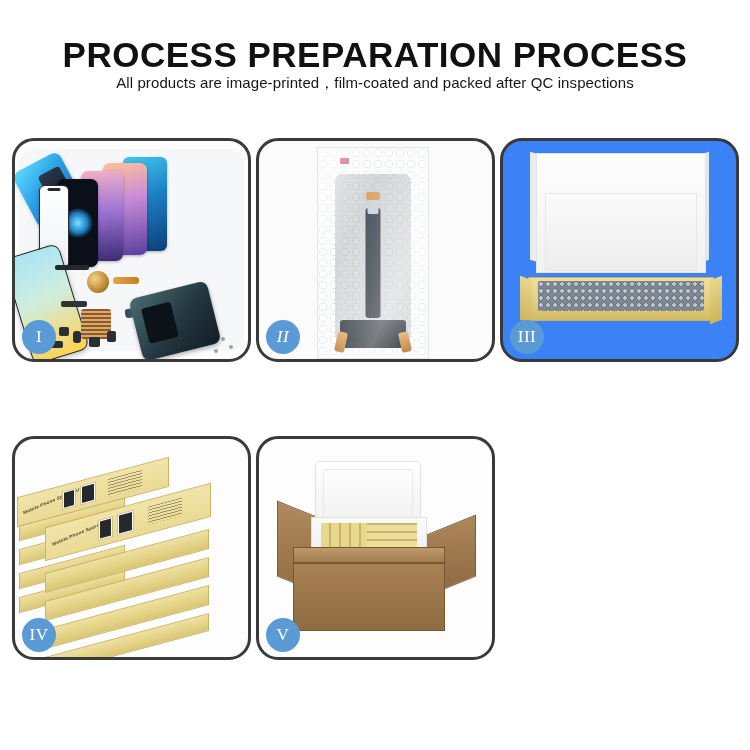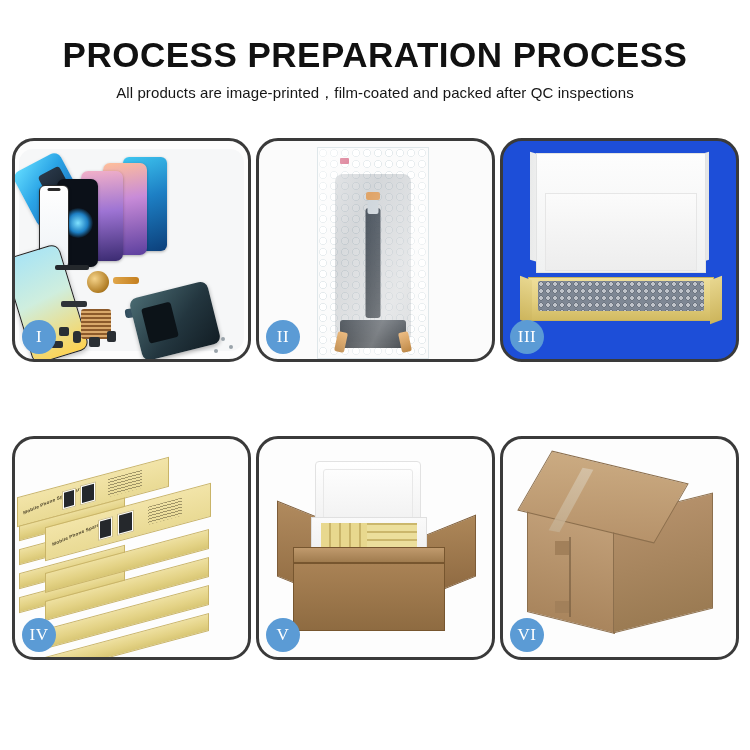--- a/index.html
+++ b/index.html
@@ -12,21 +12,21 @@
   .page { position:relative; width:750px; height:750px; background:#fff; }
 
   
   .header { position:absolute; top:0; left:0; width:750px; text-align:center; }
   .title {
     font-size:35px; font-weight:700; letter-spacing:0.5px;
     color:#111; margin-top:37px; line-height:1.05;
     font-family:"Liberation Sans", sans-serif;
   }
   .subtitle {
-    font-size:15px; color:#161616; margin-top:10px; letter-spacing:0.1px;
+    font-size:15px; color:#161616; letter-spacing:0.1px;
     font-family:"Liberation Sans", sans-serif;
   }
 
   
   .grid {
     position:absolute; top:138px; left:12px;
     width:726px; height:546px;
     display:grid;
     grid-template-columns:239px 239px 239px;
     grid-template-rows:224px 224px;
@@ -95,21 +95,21 @@
   .flex1 { position:absolute; left:98px; top:136px; width:26px; height:7px; border-radius:3px;
          background:linear-gradient(90deg,#e0a64a,#c47f1f); }
   .flex2 { position:absolute; left:110px; top:166px; width:34px; height:9px; border-radius:3px;
          background:linear-gradient(90deg,#2e4a5a,#8ab0c0); transform:rotate(-8deg); }
   .bar1 { position:absolute; left:40px; top:124px; width:34px; height:5px; border-radius:2px; background:#24282c; }
   .bar2 { position:absolute; left:46px; top:160px; width:26px; height:6px; border-radius:2px; background:#2d3338; }
   .dotp { position:absolute; border-radius:2px; background:#2a2f34; }
   .scr { position:absolute; width:4px; height:4px; border-radius:50%; background:#9aa3aa; }
 
   
-  .p2 { background:#fbfbfb; }
+  .p2 { background:#fbfbfb;font-style:italic; }
   .bubblebag {
     position:absolute; left:58px; top:6px; width:112px; height:212px;
     background:linear-gradient(100deg,#f2f6f8 0%,#e3ecf0 45%,#eef4f6 100%);
     border:1px solid #dfe7ea;
     background-image:
       radial-gradient(circle at 5px 5px, rgba(255,255,255,.95) 3.1px, rgba(190,205,212,.45) 3.6px, transparent 4.2px);
     background-size:11px 11px;
   }
   .bb-inner {
     position:absolute; left:50%; top:26px; transform:translateX(-50%);
@@ -126,21 +126,21 @@
     width:66px; height:28px; background:linear-gradient(180deg,#2c343d,#10161c); border-radius:3px; opacity:.92; }
   .bb-gold-l { position:absolute; left:18px; bottom:6px; width:10px; height:20px;
     background:linear-gradient(180deg,#e6a85e,#b4762a); border-radius:2px; transform:rotate(12deg); }
   .bb-gold-r { position:absolute; right:18px; bottom:6px; width:10px; height:20px;
     background:linear-gradient(180deg,#e6a85e,#b4762a); border-radius:2px; transform:rotate(-12deg); }
   .bb-pink { position:absolute; left:22px; top:10px; width:9px; height:6px; background:#d4627f; border-radius:1px; }
   .bb-sheen { position:absolute; inset:0;
     background:linear-gradient(115deg,rgba(255,255,255,.55) 0%,rgba(255,255,255,0) 35%,rgba(255,255,255,.38) 70%,rgba(255,255,255,0) 100%); }
 
   
-  .p3 { background:#1d4ed8; }
+  .p3 { background:#3b82f6; }
   .b3-lid { position:absolute; left:33px; top:12px; width:170px; height:120px;
     background:linear-gradient(180deg,#fdfdfd 0%,#f0f1f1 100%);
     border:1px solid #e2e3e3; }
   .b3-lidflap-l { position:absolute; left:27px; top:14px; width:22px; height:108px;
     background:linear-gradient(90deg,#e9eaea,#f8f8f8); transform:skewY(16deg); }
   .b3-lidflap-r { position:absolute; right:27px; top:14px; width:22px; height:108px;
     background:linear-gradient(90deg,#f8f8f8,#e4e5e5); transform:skewY(-16deg); }
   .b3-foam { position:absolute; left:42px; top:52px; width:152px; height:78px;
     background:linear-gradient(180deg,#fbfbfb,#ededed); border:1px solid #e6e6e6; }
   .b3-tray { position:absolute; left:25px; bottom:38px; width:186px; height:44px;
@@ -324,27 +324,15 @@
         <div class="v-foamlid"></div>
         <div class="v-foambox"></div>
         <div class="v-ybars"></div>
         <div class="v-ybars2"></div>
         <div class="v-bodytop"></div>
         <div class="v-body"></div>
       </div>
       <div class="badge">V</div>
     </div>
 
-    <div class="panel p6">
-      <div class="stage">
-        <div class="c6-left"></div>
-        <div class="c6-right"></div>
-        <div class="c6-top"></div>
-        <div class="c6-tape"></div>
-        <div class="c6-seam1"></div>
-        <div class="c6-tab1"></div>
-        <div class="c6-tab2"></div>
-      </div>
-      <div class="badge">VI</div>
-    </div>
 
   </div>
 </div>
 
 </body></html>

